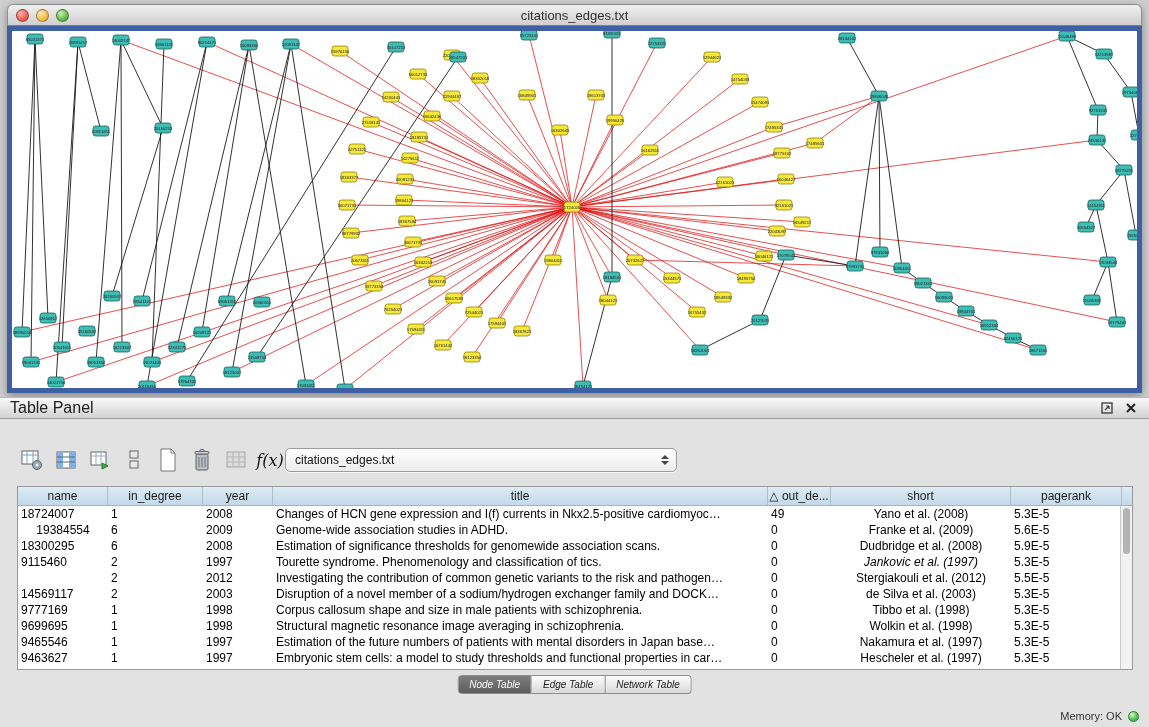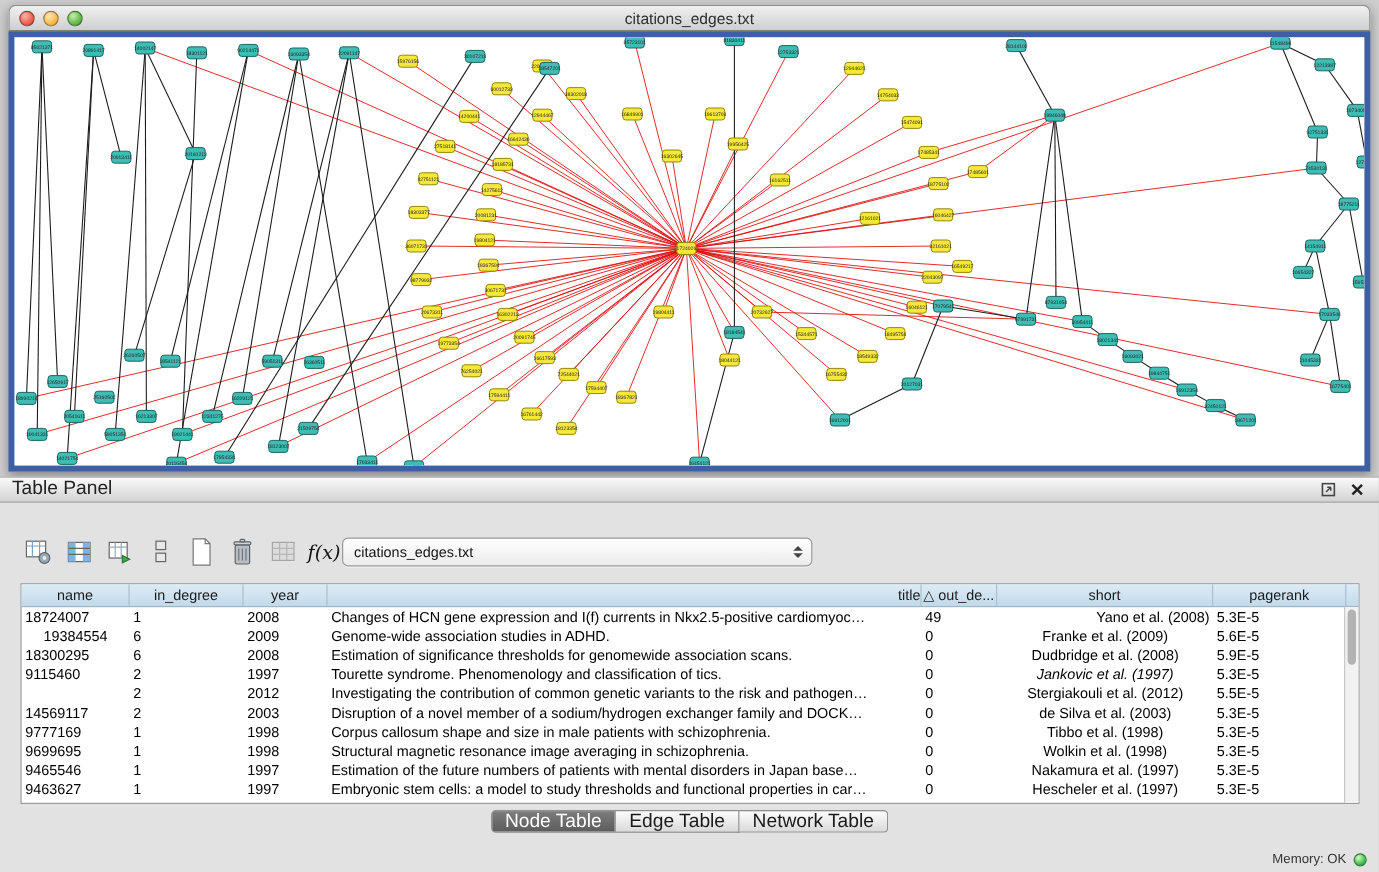--- a/index.html
+++ b/index.html
@@ -88,23 +88,23 @@
   .tcell{ font-size:12px; color:#000; line-height:16px; padding:0 3px;
     overflow:hidden; white-space:nowrap; flex:none; }
   .vscroll{
     position:absolute; right:0; top:19px; bottom:0; width:12px;
     background:#f2f2f2; border-left:1px solid #c9c9c9;
   }
   .vthumb{ position:absolute; left:2px; top:2px; width:7px; height:46px; border-radius:4px; background:#b3b3b3; }
 
   .tabs{ position:absolute; left:50%; transform:translateX(-50%); top:256px; display:flex; }
   .tab{
-    height:19px; line-height:17px; font-size:16px; padding:0 11px;
+    height:19px; line-height:17px; font-size:10px; padding:0 11px;
     background:linear-gradient(#fdfdfd,#d9d9d9); color:#1a1a1a;
-    border:1px solid #8e8e8e; border-left:none; cursor:default;
+    border:1px solid #8e8e8e; border-left:none; cursor:default;font-style:italic;
   }
   .tab:first-child{ border-left:1px solid #8e8e8e; border-radius:4px 0 0 4px; }
   .tab:last-child{ border-radius:0 4px 4px 0; }
   .tab.active{ background:linear-gradient(#7d7d7d,#5c5c5c); color:#fff; }
 
   .statusbar{ position:absolute; right:0; bottom:0; height:22px; display:flex; align-items:center; }
   .mem-label{ font-size:11px; color:#333; margin-right:6px; }
   .mem-dot{ width:11px; height:11px; border-radius:50%; margin-right:10px;
     border:1px solid #2d7d35;
     background:radial-gradient(circle at 35% 30%, #d8fbc0, #49c153 60%, #2f9140); }
@@ -825,33 +825,33 @@
       <span class="tri-up"></span>
         <span class="tri-down"></span>
     </span>
   </div>
 
   <div class="table-wrap">
     <div class="thead">
         <div class="hcell" style="width: 90px;">name</div>
         <div class="hcell" style="width: 95px;">in_degree</div>
         <div class="hcell" style="width: 70px;">year</div>
-        <div class="hcell" style="width: 495px; text-align: right;">title</div>
+        <div class="hcell" style="width: 495px;">title</div>
         <div class="hcell" style="width: 63px;">△ out_de...</div>
         <div class="hcell" style="width: 180px;">short</div>
         <div class="hcell" style="width: 111px;">pagerank</div>
       </div>
     <div class="tbody">
         <div class="trow">
           <div class="tcell" style="width: 90px; text-align: left;">18724007</div>
           <div class="tcell" style="width: 95px; text-align: left;">1</div>
           <div class="tcell" style="width: 70px; text-align: left;">2008</div>
           <div class="tcell" style="width: 495px; text-align: left;">Changes of HCN gene expression and I(f) currents in Nkx2.5-positive cardiomyoc…</div>
           <div class="tcell" style="width: 63px; text-align: left;">49</div>
-          <div class="tcell" style="width: 180px; text-align: right;">Yano et al. (2008)</div>
+          <div class="tcell" style="width: 180px; text-align: center;">Yano et al. (2008)</div>
           <div class="tcell" style="width: 111px; text-align: left;">5.3E-5</div>
         </div>
         <div class="trow">
           <div class="tcell" style="width: 90px; text-align: center;">19384554</div>
           <div class="tcell" style="width: 95px; text-align: left;">6</div>
           <div class="tcell" style="width: 70px; text-align: left;">2009</div>
           <div class="tcell" style="width: 495px; text-align: left;">Genome-wide association studies in ADHD.</div>
           <div class="tcell" style="width: 63px; text-align: left;">0</div>
           <div class="tcell" style="width: 180px; text-align: center;">Franke et al. (2009)</div>
           <div class="tcell" style="width: 111px; text-align: left;">5.6E-5</div>

